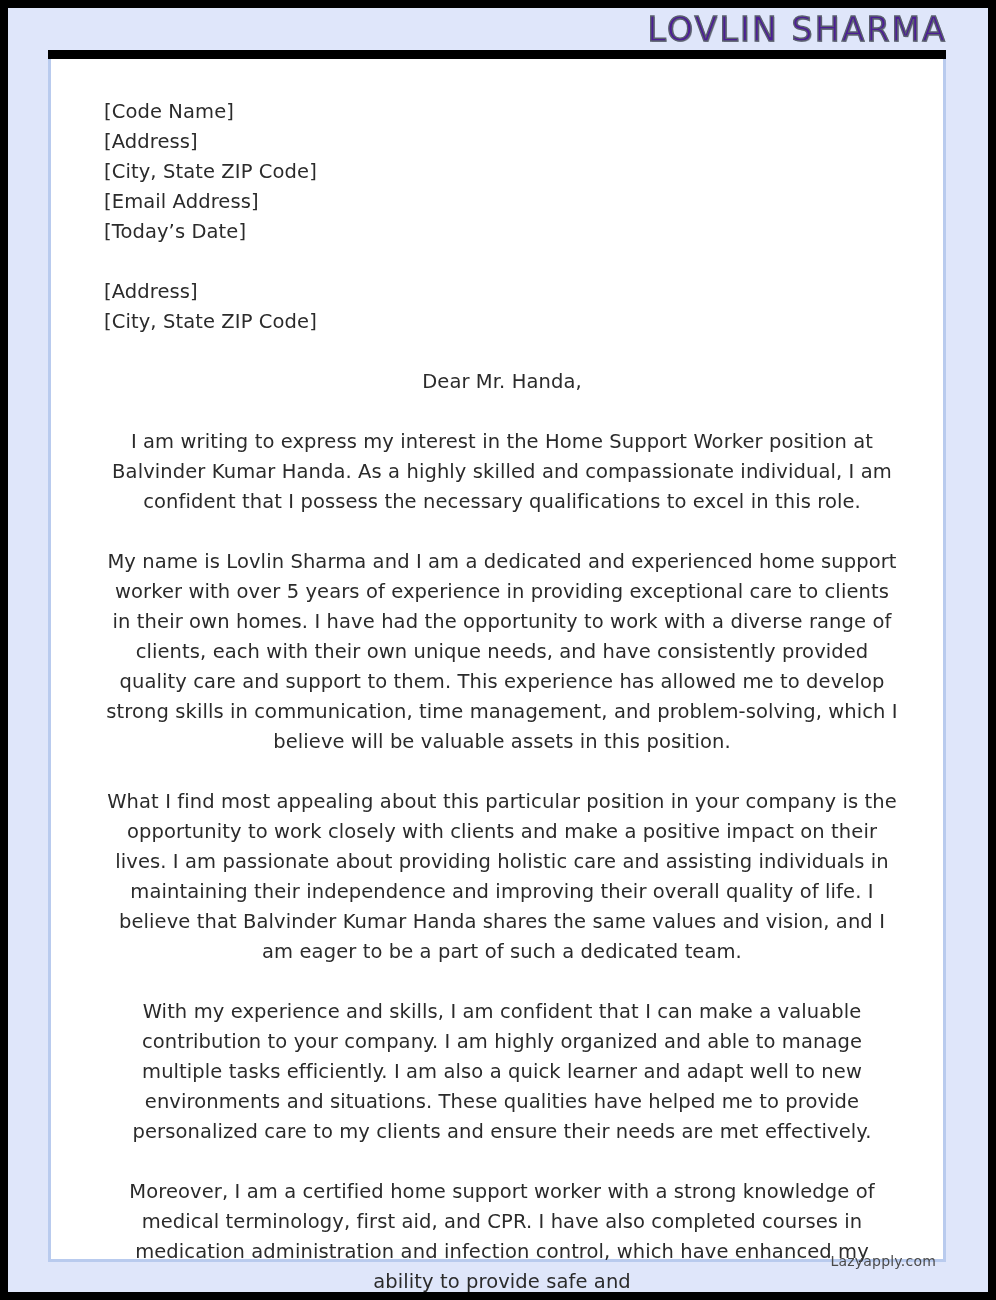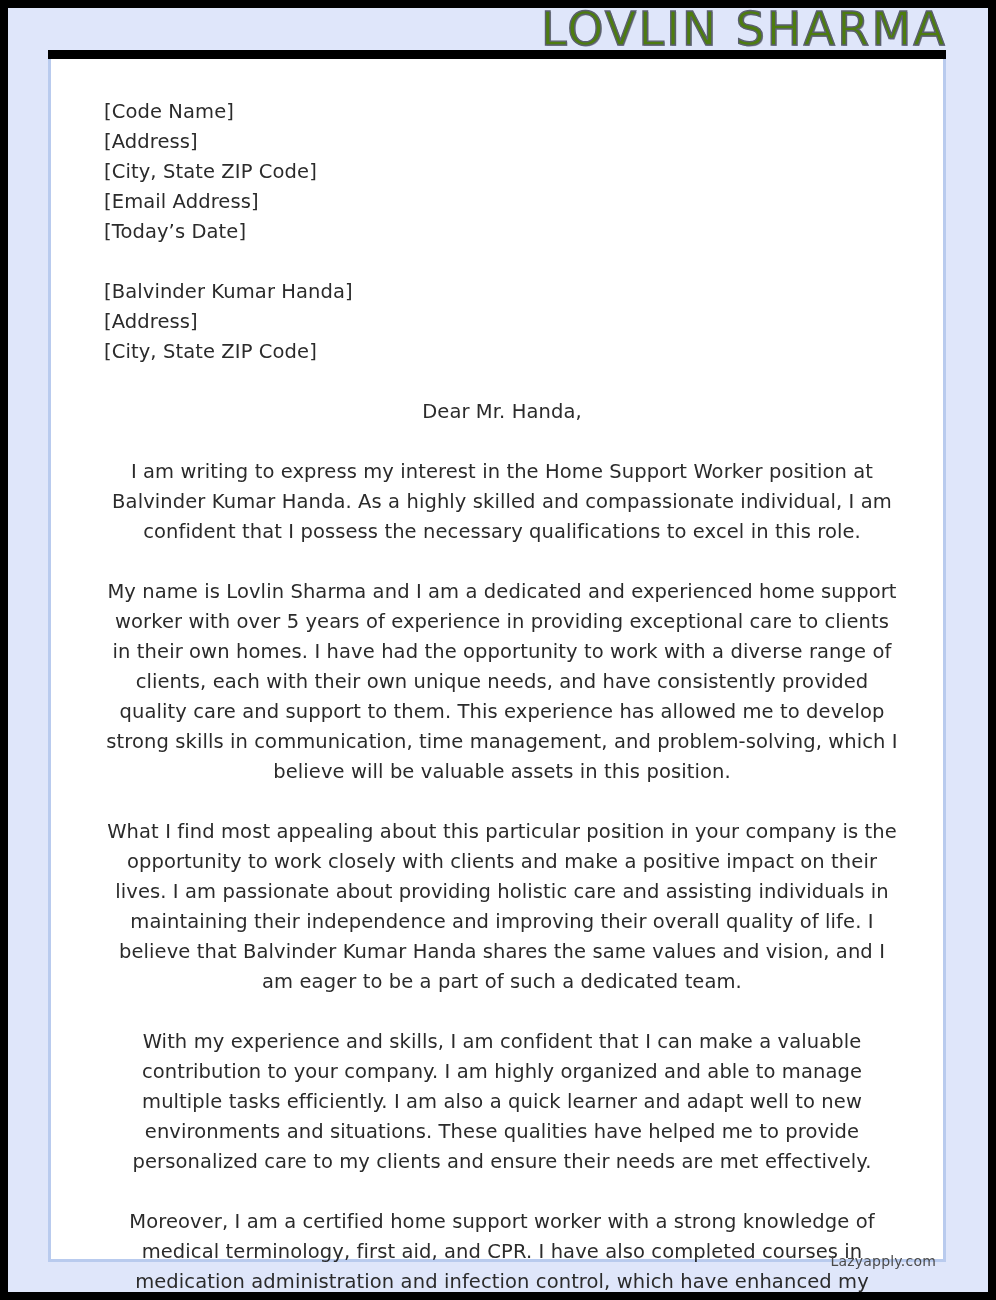--- a/index.html
+++ b/index.html
@@ -43,25 +43,25 @@
     width: 980px;
     height: 42px;
     display: flex;
     align-items: center;
     justify-content: flex-end;
     padding-right: 41px;
   }
 
   #candidate-name {
     font-family: "DejaVu Sans", sans-serif;
-    font-size: 46px;
+    font-size: 33px;
     font-weight: 400;
     letter-spacing: 2.2px;
     line-height: 1;
-    color: #4d7c0f;
+    color: #4c1d95;
     -webkit-text-stroke: 1.4px #5a5f6e;
     text-shadow: 1px 1px 0 rgba(90,95,110,0.55);
     white-space: nowrap;
   }
 
   
   #header-rule {
     position: absolute;
     left: 40px;
     top: 42px;
@@ -155,21 +155,20 @@
         <span class="addr-line">[Code Name]</span>
         <span class="addr-line">[Address]</span>
         <span class="addr-line">[City, State ZIP Code]</span>
         <span class="addr-line">[Email Address]</span>
         <span class="addr-line">[Today’s Date]</span>
       </div>
 
       <div class="block-gap"></div>
 
       <div>
-        <span class="addr-line">[Balvinder Kumar Handa]</span>
         <span class="addr-line">[Address]</span>
         <span class="addr-line">[City, State ZIP Code]</span>
       </div>
 
       <div class="block-gap"></div>
 
       <p class="para">Dear Mr. Handa,</p>
 
       <div class="block-gap"></div>
 

